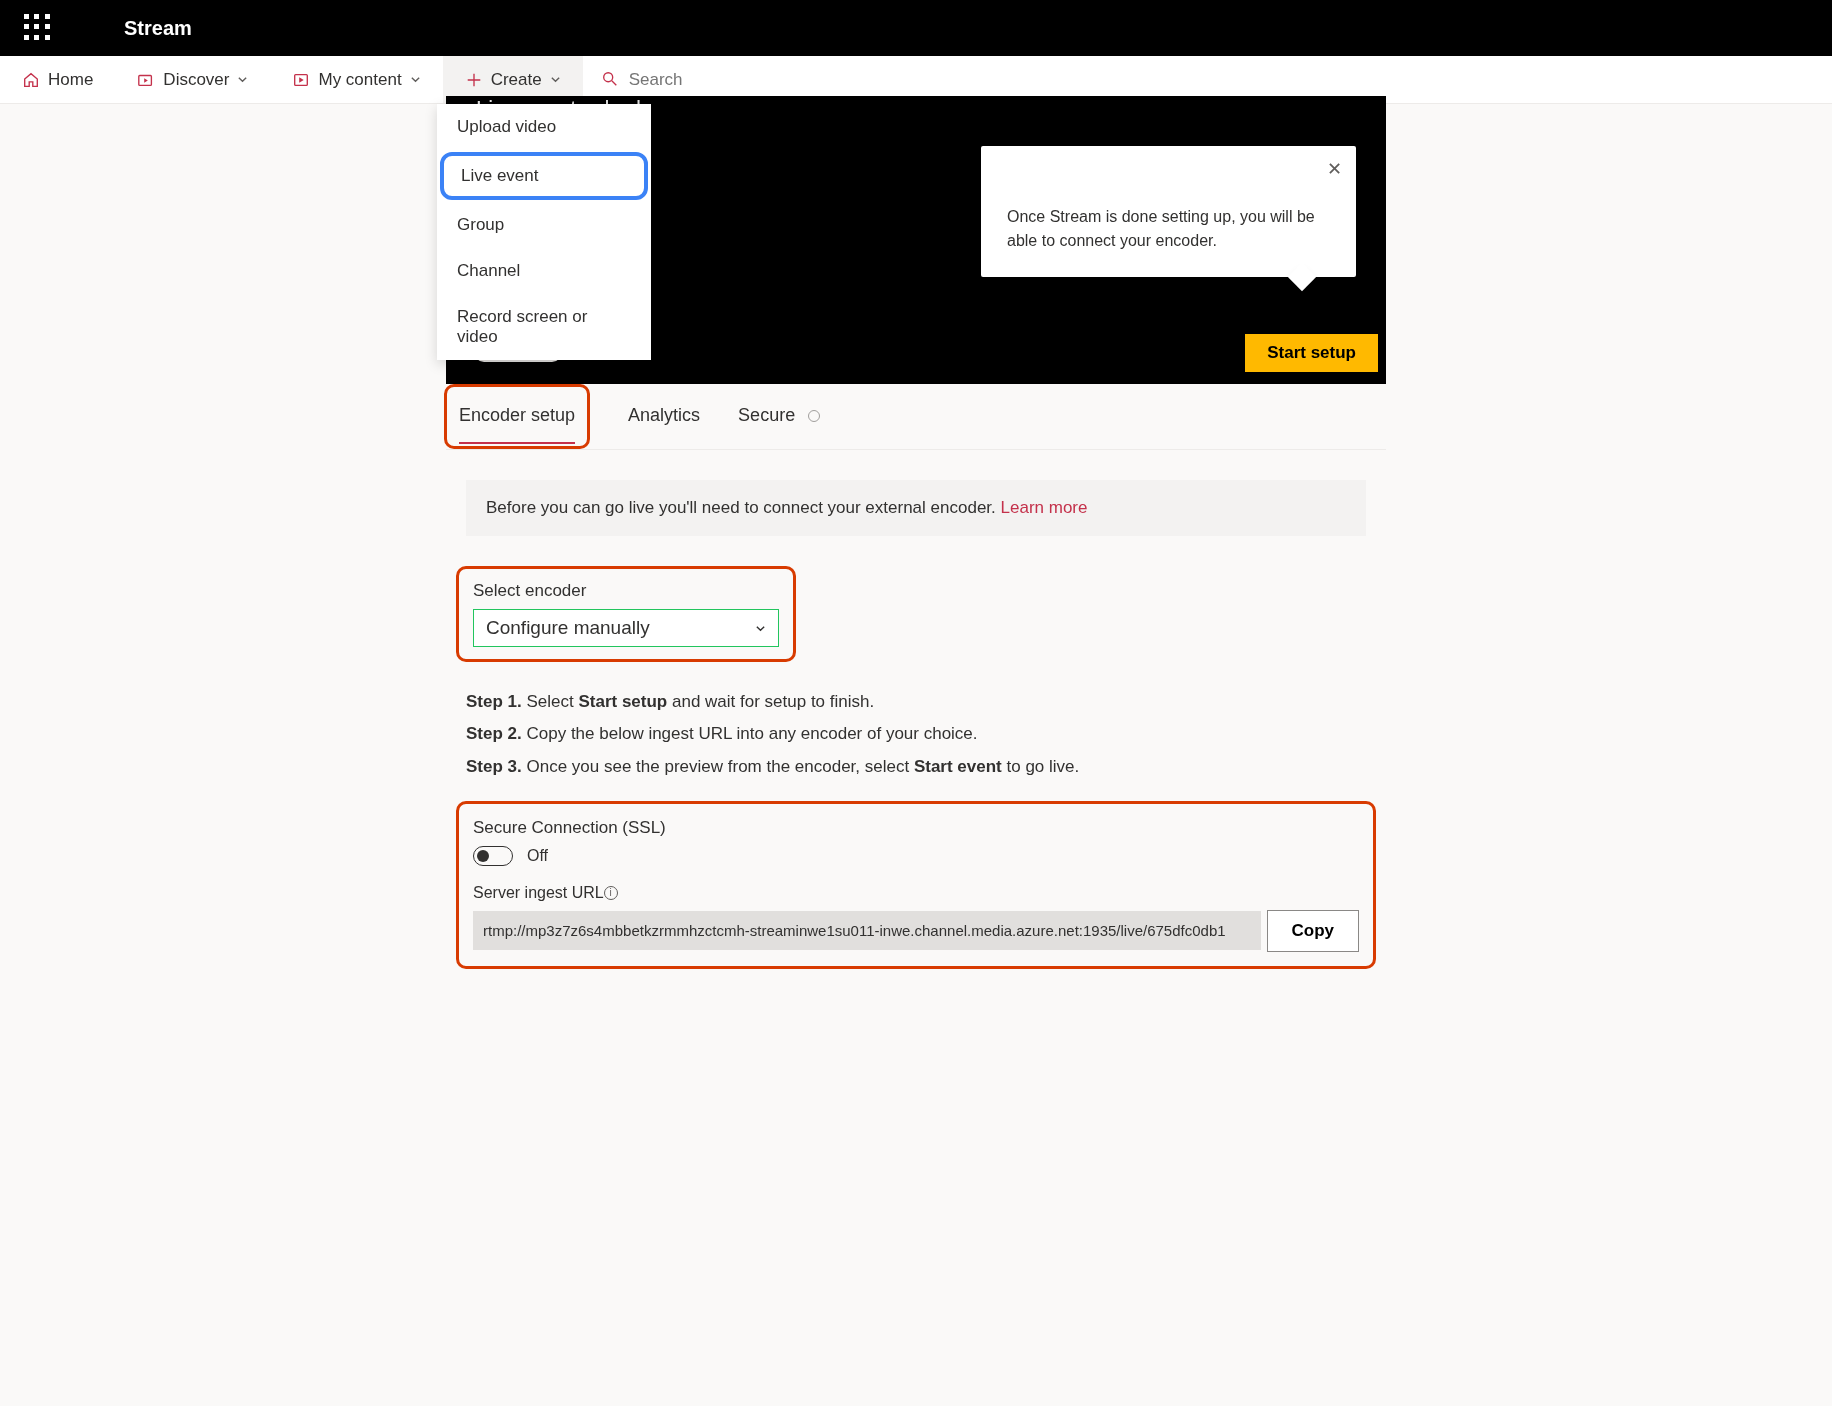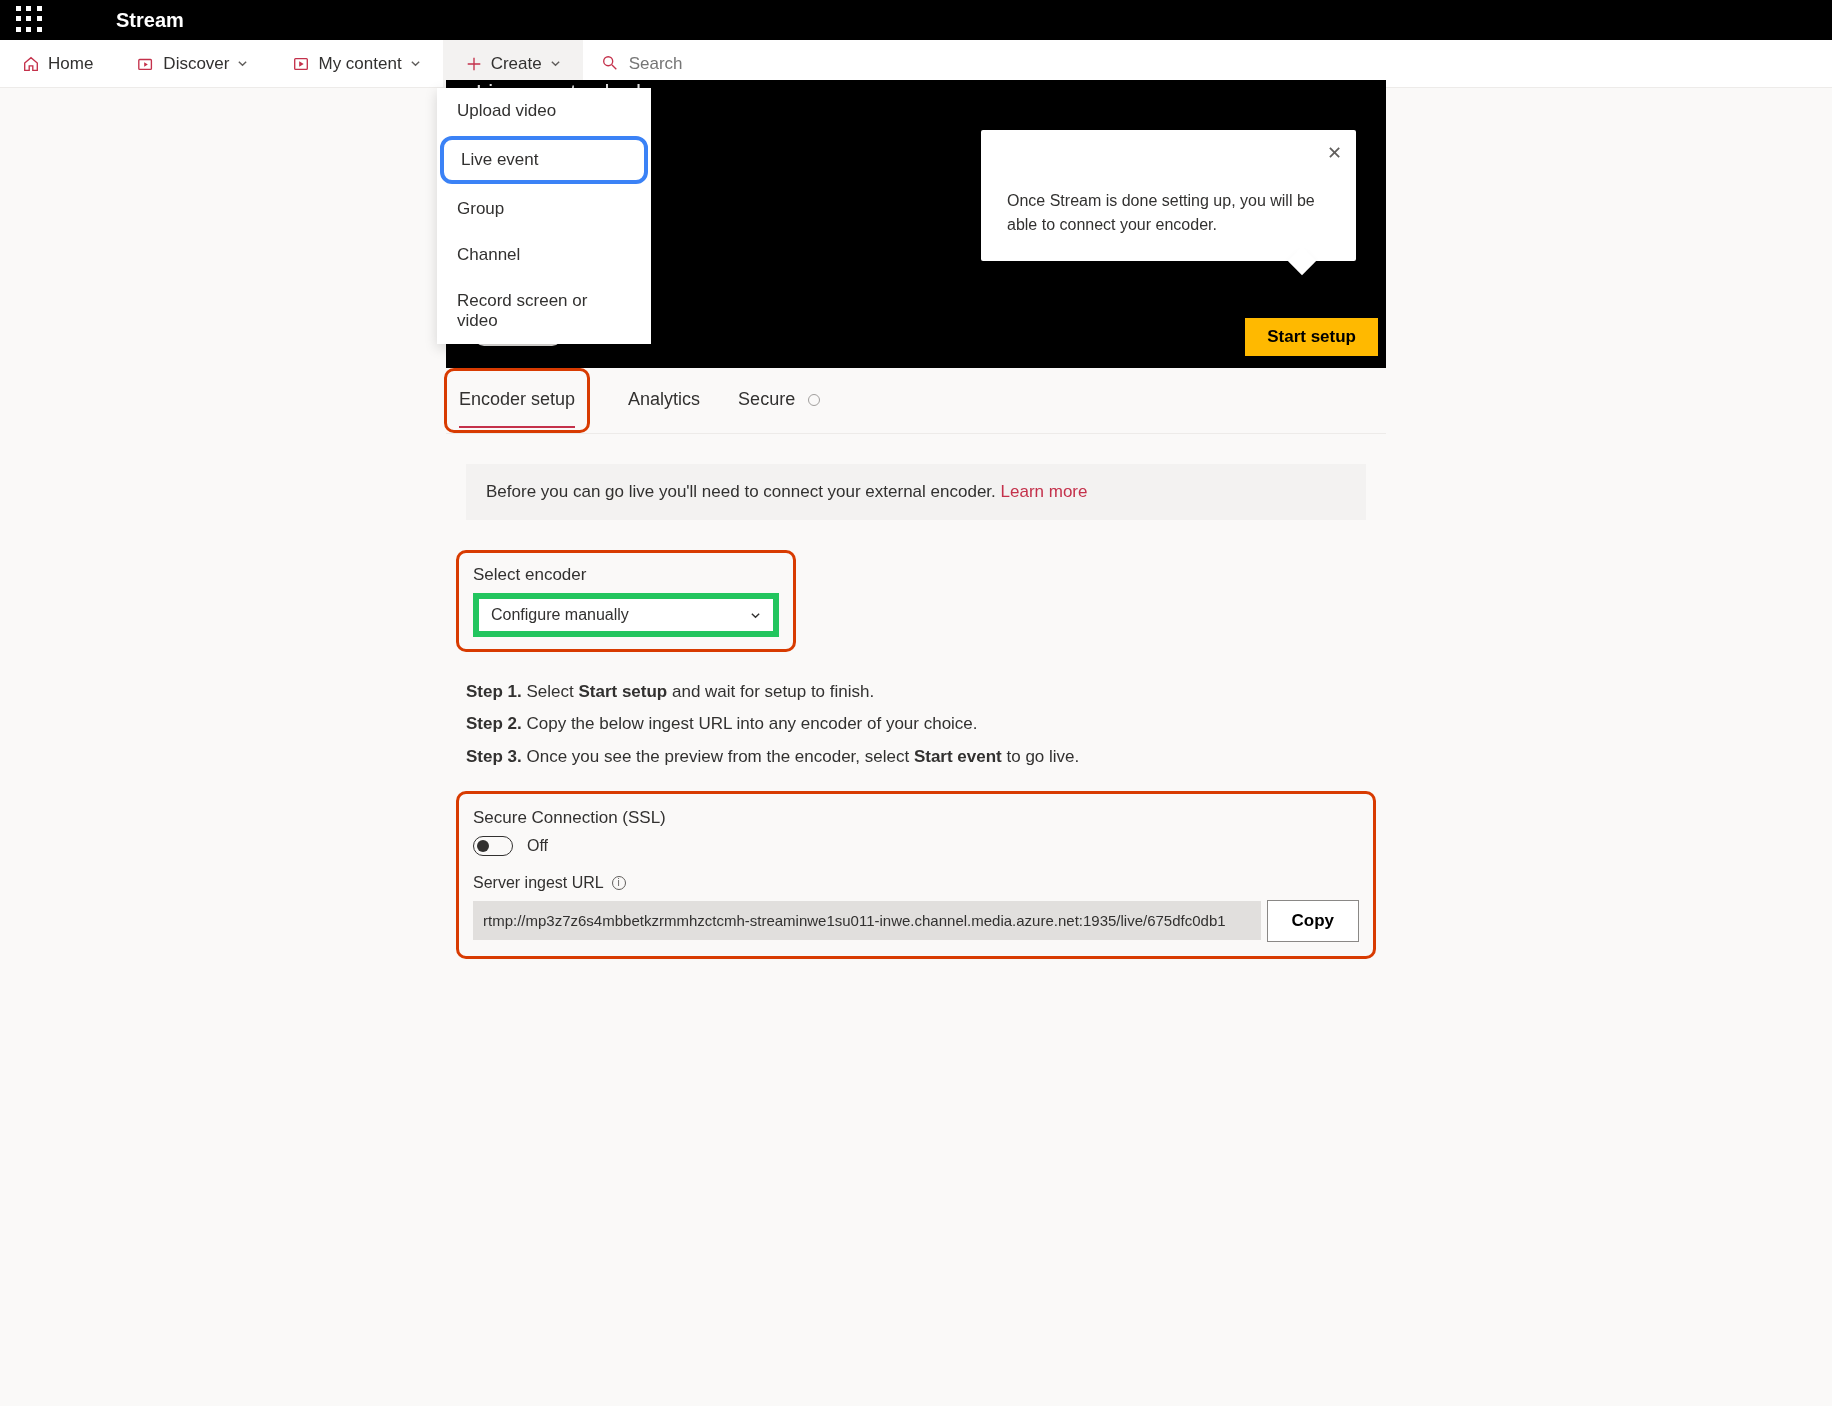--- a/index.html
+++ b/index.html
@@ -1,18 +1,18 @@
 <!DOCTYPE html>
 <html><head>
 <meta charset="utf-8">
 <style>
   * { box-sizing: border-box; margin: 0; padding: 0; }
   body { font-family: "Segoe UI", -apple-system, sans-serif; background: #faf9f8; color: #323130; }
   
-  .top-bar { background: #000; color: #fff; height: 40px; display: flex; align-items: center; padding: 0 16px; }
+  .top-bar { background: #000; color: #fff; height: 56px; display: flex; align-items: center; padding: 0 24px; }
   .waffle { width: 28px; height: 28px; display: grid; grid-template-columns: repeat(3, 1fr); grid-template-rows: repeat(3, 1fr); gap: 3px; cursor: pointer; margin-right: 72px; }
   .waffle span { background: #fff; width: 5px; height: 5px; }
   .app-name { font-size: 20px; font-weight: 600; }
   
   .nav-bar { background: #fff; height: 48px; display: flex; align-items: center; border-bottom: 1px solid #edebe9; position: relative; }
   .nav-item { display: flex; align-items: center; gap: 8px; padding: 0 22px; height: 100%; cursor: pointer; font-size: 17px; }
   .nav-item.active { background: #f3f2f1; }
   .nav-icon { width: 18px; height: 18px; display: inline-flex; }
   .chevron { width: 11px; height: 11px; }
   .search-wrap { display: flex; align-items: flex-start; gap: 10px; padding: 0 18px; }
@@ -42,34 +42,34 @@
   .tab-highlight { border: 3px solid #d83b01; border-radius: 10px; padding: 2px 12px; margin-left: -2px; }
   .health-dot { display: inline-block; width: 12px; height: 12px; border-radius: 50%; border: 1.5px solid #a19f9d; margin-left: 8px; vertical-align: middle; }
   
   .info-banner { background: #f3f2f1; padding: 18px 20px; margin: 30px 20px 30px 20px; font-size: 17px; }
   .info-banner a { color: #c4314b; text-decoration: none; }
   
   .section-highlight { border: 3px solid #d83b01; border-radius: 10px; padding: 12px 14px; margin: 0 10px 24px 10px; display: inline-block; }
   .section-highlight-wide { border: 3px solid #d83b01; border-radius: 10px; padding: 14px 14px; margin: 18px 10px 0 10px; }
   
   .label-text { font-size: 17px; margin-bottom: 8px; display: block; }
-  .select-box { width: 306px; padding: 7px 12px; border: 6px solid #22c55e; background: #fff; font-size: 16px; display: flex; justify-content: space-between; align-items: center; cursor: pointer; }
+  .select-box { width: 306px; padding: 7px 12px; border: 1px solid #22c55e; background: #fff; font-size: 19px; display: flex; justify-content: space-between; align-items: center; cursor: pointer; }
   
   .steps { margin: 0 20px; }
   .step { font-size: 17px; line-height: 1.9; }
   .step b { font-weight: 600; }
   
   .toggle-wrap { display: flex; align-items: center; gap: 14px; margin-top: 8px; margin-bottom: 18px; }
   .toggle { width: 40px; height: 20px; border: 1px solid #323130; border-radius: 10px; position: relative; cursor: pointer; }
   .toggle-knob { position: absolute; left: 3px; top: 3px; width: 12px; height: 12px; background: #323130; border-radius: 50%; }
   
   .url-row { display: flex; gap: 6px; margin-top: 8px; align-items: center; }
   .url-input { flex: 1; background: #e1dfdd; border: none; padding: 11px 10px; font-size: 15px; color: #323130; overflow: hidden; white-space: nowrap; }
   .copy-btn { padding: 10px 24px; border: 1px solid #8a8886; background: #fff; font-size: 17px; font-weight: 600; cursor: pointer; }
-  .ingest-label-row { display: flex; align-items: center; gap: 8px; }
+  .ingest-label-row { display: flex; align-items: center; }
   .info-icon { width: 14px; height: 14px; border: 1px solid #605e5c; border-radius: 50%; display: inline-flex; align-items: center; justify-content: center; font-size: 10px; color: #605e5c; }
 </style>
 </head>
 <body>
 
 <div class="top-bar">
   <div class="waffle">
     <span></span>
       <span></span>
       <span></span>

